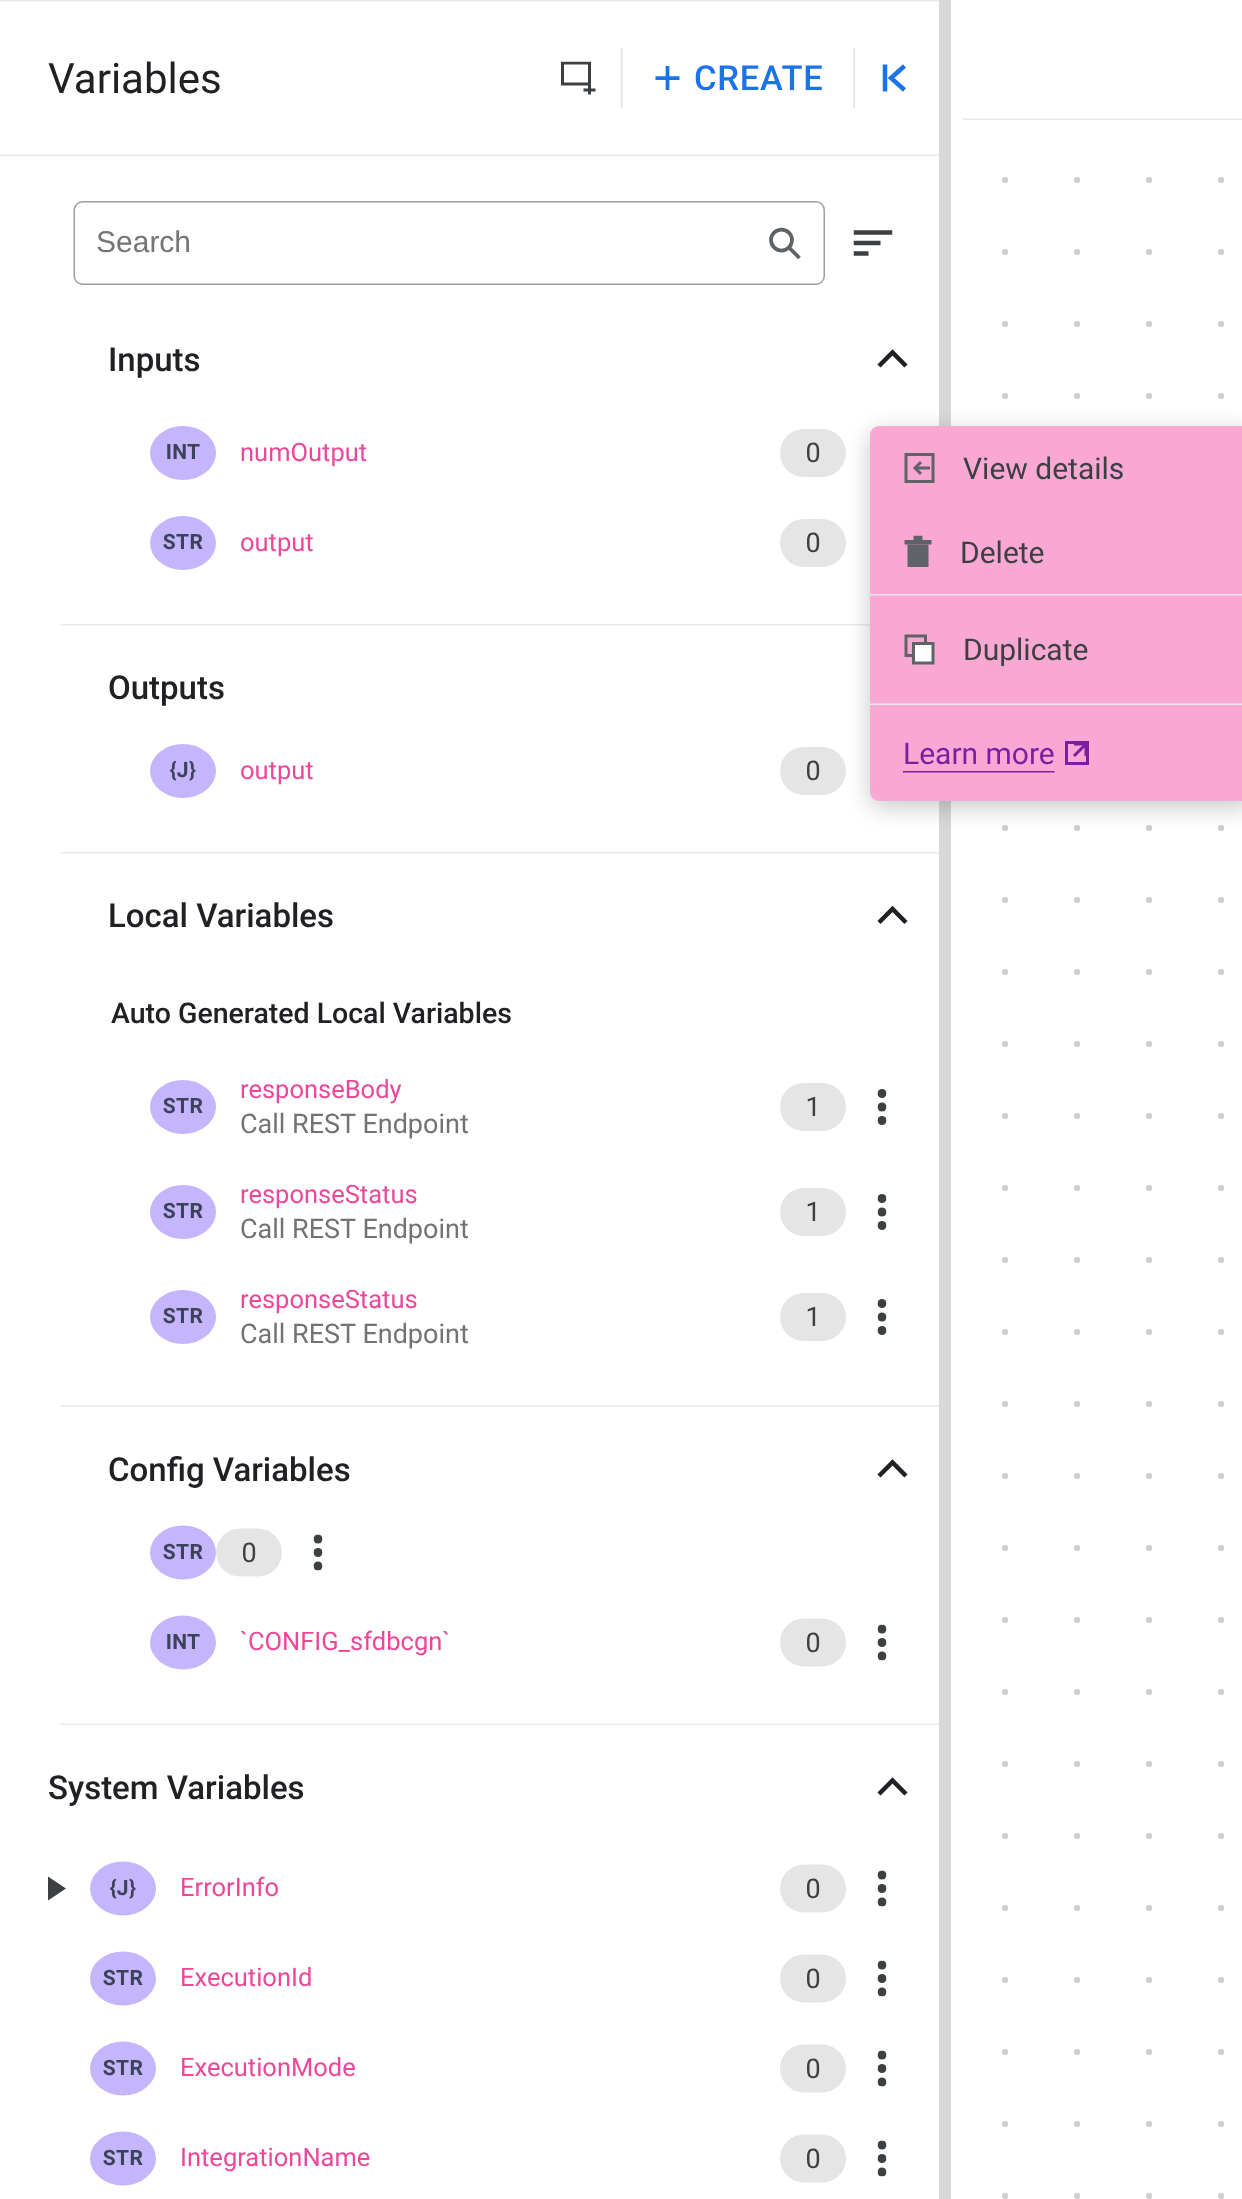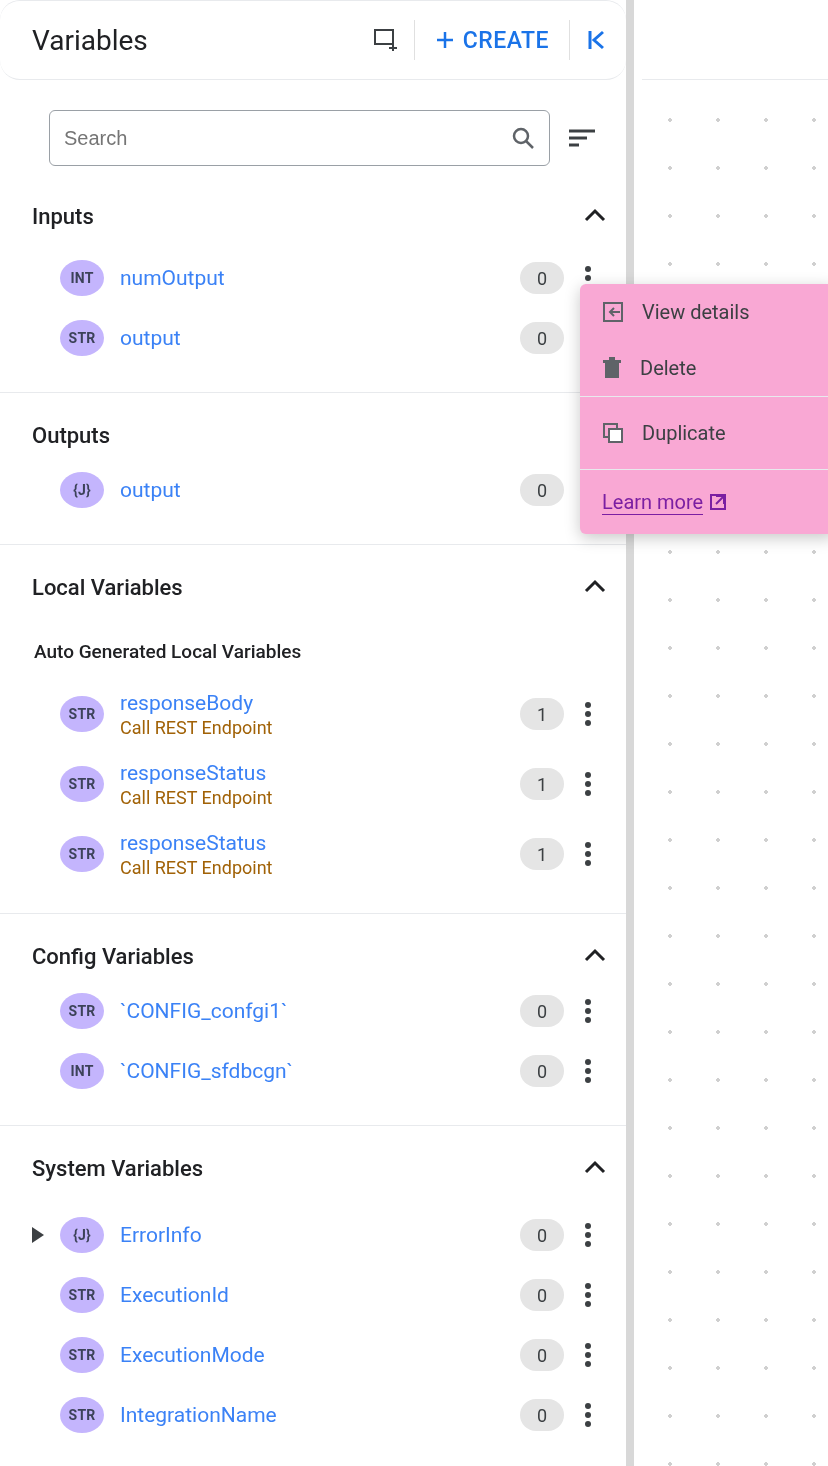--- a/index.html
+++ b/index.html
@@ -16,25 +16,24 @@
   width: 634px;
   height: 100%;
   border-right: 8px solid #d8d8d8;
   background: #fff;
   position: relative;
 }
 .header {
   display: flex;
   align-items: center;
   justify-content: space-between;
-  height: 80px;
+  height: 104px;
   padding: 0 0 0 32px;
   border-bottom: 1px solid #e8eaed;
   border-top: 1px solid #e8eaed;
-  border-radius: 20px;
 }
 .header-title {
   font-size: 28px;
   font-weight: 400;
 }
 .header-actions {
   display: flex;
   align-items: center;
   height: 100%;
 }
@@ -132,22 +131,22 @@
   flex-shrink: 0;
   letter-spacing: 0.2px;
 }
 .var-text {
   display: flex;
   flex-direction: column;
   margin-left: 16px;
   flex: 1;
   min-width: 0;
 }
-.var-name { font-size: 21px; color: #3b82f6; }
-.var-sub  { font-size: 18px; color: #a16207; margin-top: 2px; }
+.var-name { font-size: 17px; color: #ec4899; }
+.var-sub  { font-size: 18px; color: #737373; margin-top: 2px; }
 .count-pill {
   min-width: 44px;
   height: 32px;
   border-radius: 16px;
   background: #e5e5e5;
   color: #3c4043;
   display: flex;
   align-items: center;
   justify-content: center;
   font-size: 18px;
@@ -165,21 +164,21 @@
 }
 .kebab svg { fill: #3c4043; }
 .chevron { cursor: pointer; }
 .tri-right {
   width: 0; height: 0;
   border-top: 8px solid transparent;
   border-bottom: 8px solid transparent;
   border-left: 12px solid #3c4043;
 }
 .tall-row { min-height: 70px; }
-.section-pad-bottom { padding-bottom: 24px; }
+.section-pad-bottom { padding-bottom: 24px; margin-left: 40px; }
 
 
 .canvas {
   position: absolute; top: 80px; left: 642px; right: 0; bottom: 0;
   background-image: radial-gradient(circle, #d0d0d0 2px, transparent 2px);
   background-size: 48px 48px;
   background-position: 4px 16px;
 }
 .canvas-top-border {
   position: absolute; top: 79px; left: 642px; right: 0; height: 1px; background:#e8eaed;
@@ -395,23 +394,20 @@
         <div class="section-title">Config Variables</div>
         <div class="chevron">
           <svg width="22" height="14" viewBox="0 0 22 14">
               <polyline points="2,12 11,3 20,12" fill="none" stroke="#202124" stroke-width="3"></polyline>
             </svg>
         </div>
       </div>
       <div class="var-row">
         <div class="spacer-arrow"></div>
         <div class="type-pill">STR</div>
-        <div class="var-text">
-            <span class="var-name">`CONFIG_confgi1`</span>
-          </div>
         <div class="count-pill">0</div>
         <div class="kebab">
             <svg width="6" height="24" viewBox="0 0 6 24">
               <circle cx="3" cy="3" r="3"></circle>
               <circle cx="3" cy="12" r="3"></circle>
               <circle cx="3" cy="21" r="3"></circle>
             </svg>
           </div>
       </div>
       <div class="var-row">

